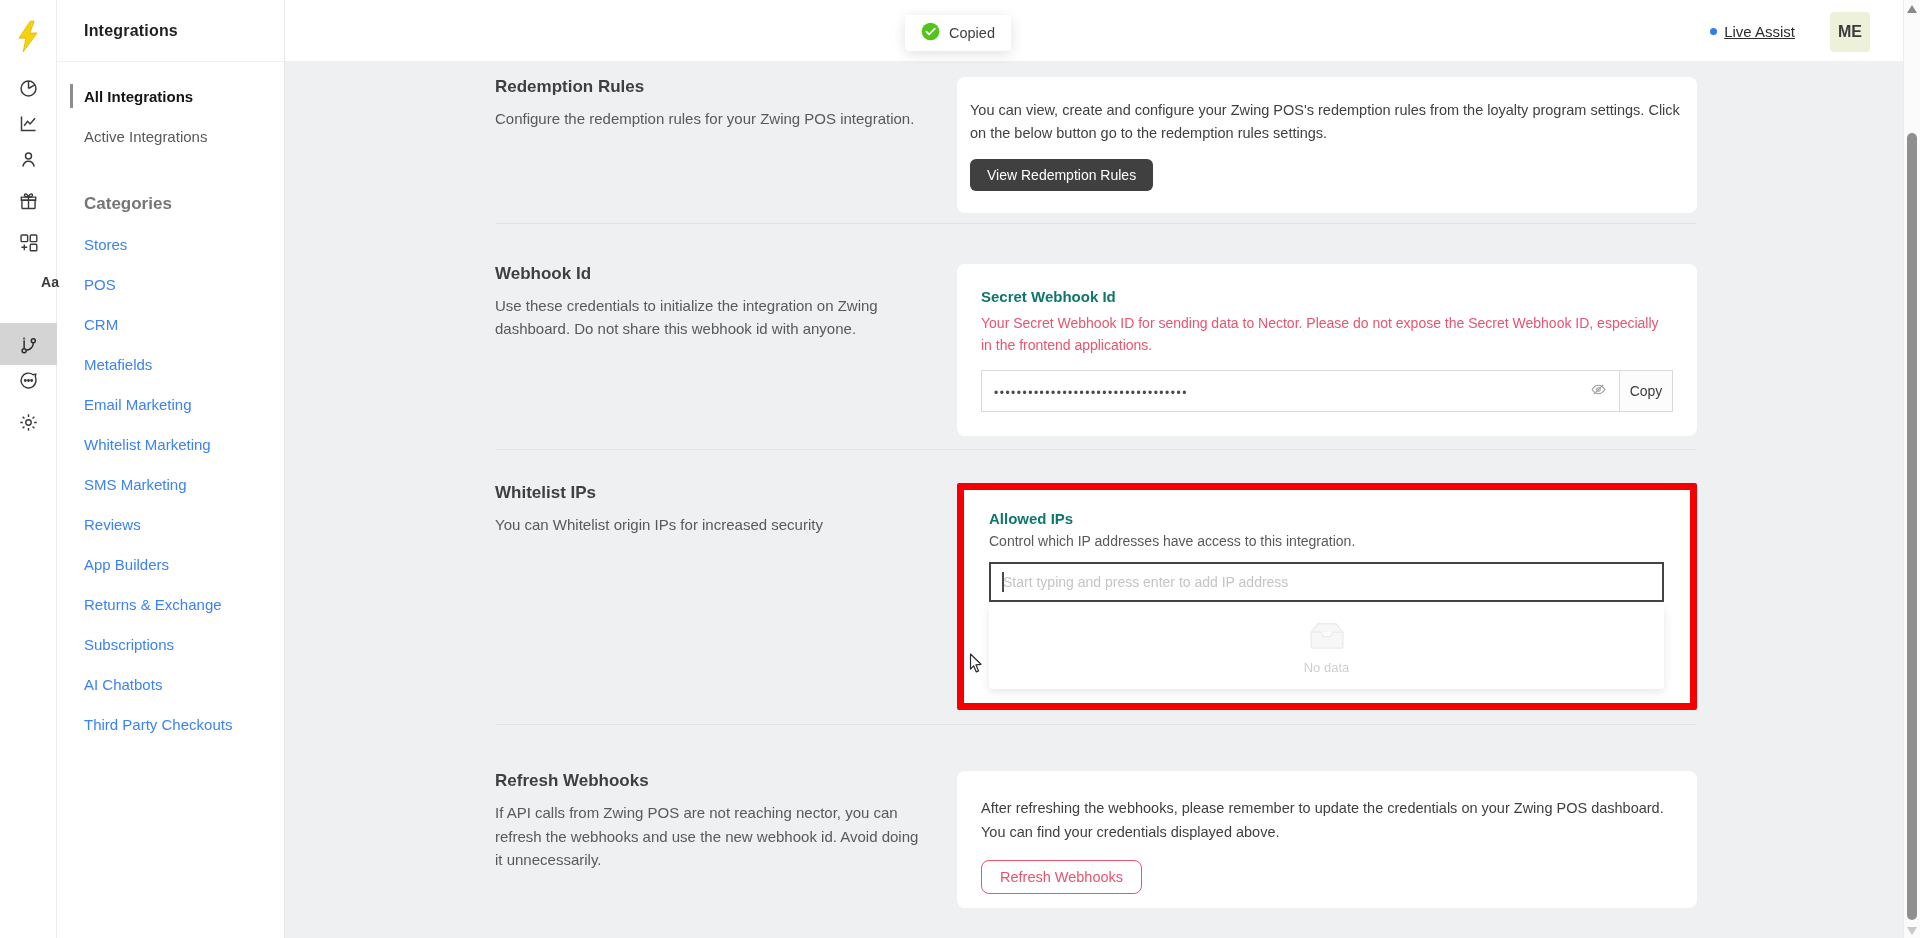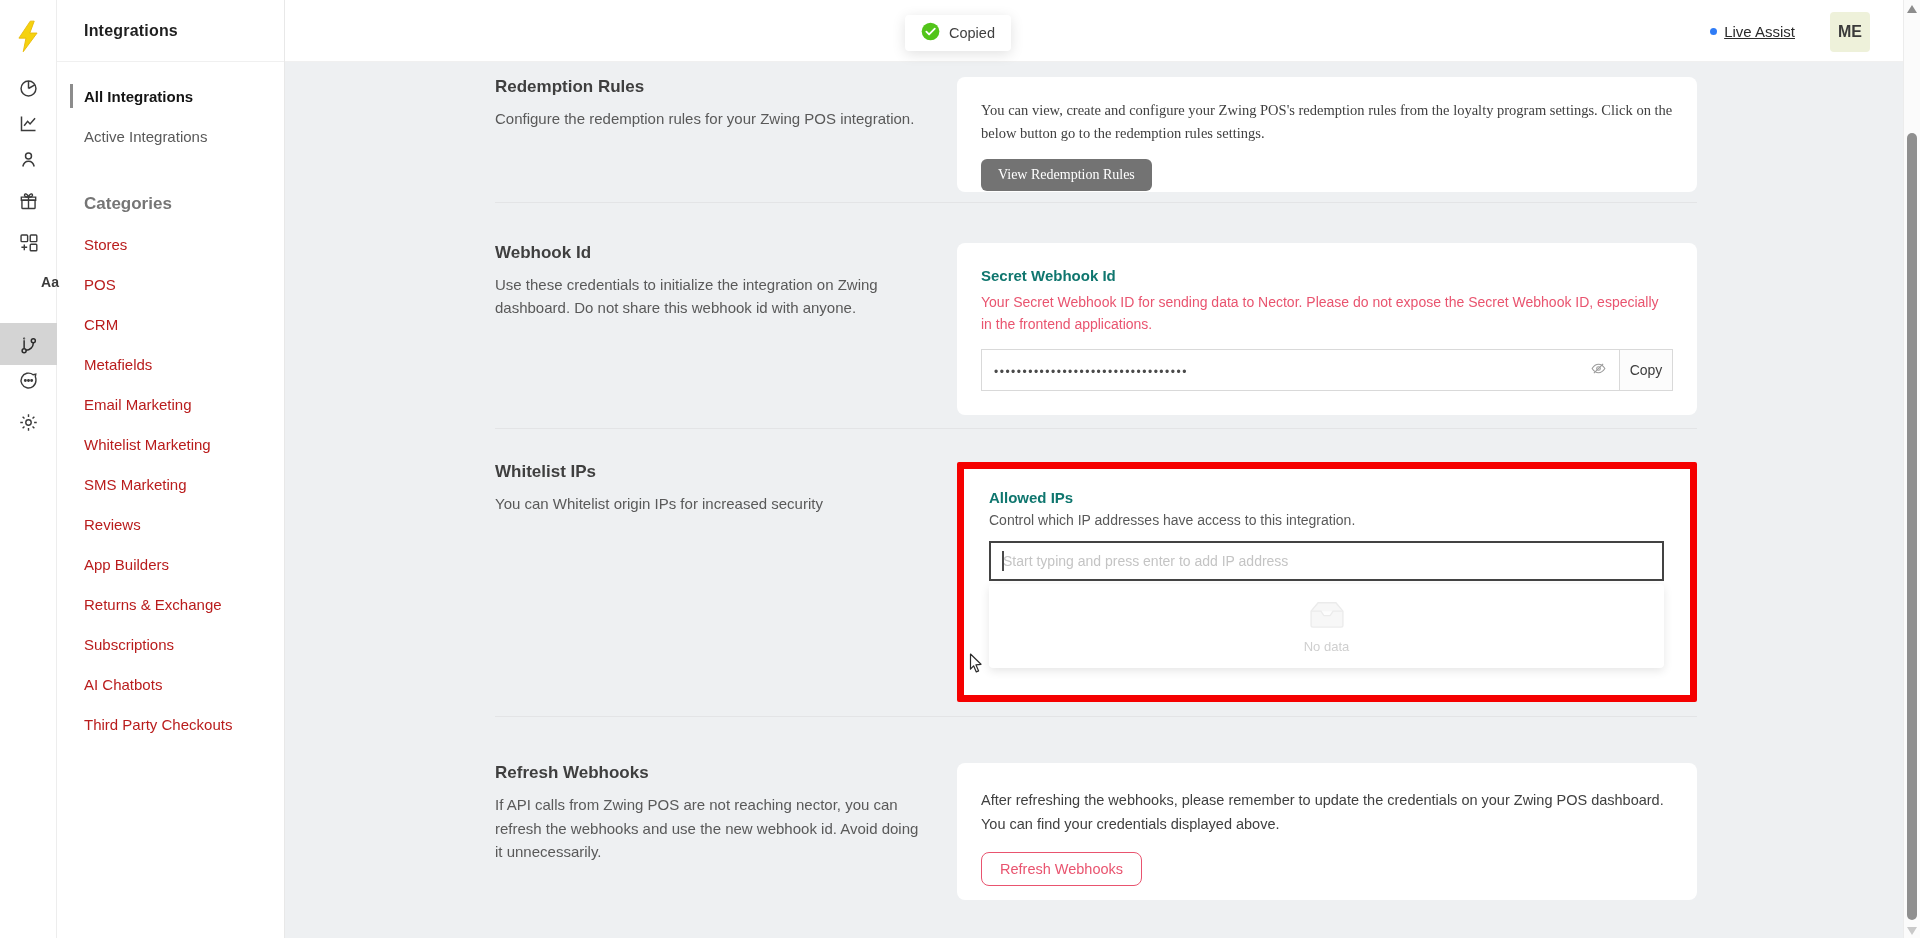--- a/index.html
+++ b/index.html
@@ -16,60 +16,60 @@
 
   
   .sidebar { width:228px; height:100%; background:#fff; border-right:1px solid #e8e8e8; flex-shrink:0; z-index:4; }
   .sidebar-header { height:62px; border-bottom:1px solid #f0f0f0; display:flex; align-items:center; padding-left:27px; }
   .sidebar-title { font-size:16px; font-weight:700; color:#1f1f1f; letter-spacing:.2px; }
   .side-nav { padding-top:14px; }
   .nav-item { position:relative; height:40px; display:flex; align-items:center; padding-left:27px; font-size:15px; color:#595959; cursor:pointer; }
   .nav-item.active { color:#141414; font-weight:700; }
   .nav-item.active::before { content:""; position:absolute; left:13px; top:8px; width:3px; height:24px; background:#8c8c8c; }
   .cat-title { height:40px; margin-top:28px; display:flex; align-items:center; padding-left:27px; font-size:17px; font-weight:700; color:#757575; }
-  .cat-item { height:40px; display:flex; align-items:center; padding-left:27px; font-size:15px; color:#b91c1c; cursor:pointer; }
+  .cat-item { height:40px; display:flex; align-items:center; padding-left:27px; font-size:15px; color:#3b82f6; cursor:pointer; }
 
   
   .main { flex:1; height:100%; display:flex; flex-direction:column; background:#eef0f2; }
   .topbar { position:relative; height:62px; background:#fff; border-bottom:1px solid #f0f0f0; flex-shrink:0; }
   .live-assist { position:absolute; top:0; right:125px; height:62px; display:flex; align-items:center; cursor:pointer; }
   .la-dot { width:7px; height:7px; border-radius:50%; background:#2f7cf6; margin-right:7px; }
   .la-label { font-size:15px; color:#2b2b2b; text-decoration:underline; }
   .avatar { position:absolute; top:12px; right:50px; width:40px; height:40px; background:#eef1da; border-radius:4px; display:flex; align-items:center; justify-content:center; font-size:16px; font-weight:600; color:#3a3a3a; cursor:pointer; }
 
   .content { flex:1; overflow:hidden; padding-left:210px; padding-right:0; }
   .rows { width:1202px; }
   .srow { display:flex; }
   .srow.bordered { border-bottom:1px solid #e3e4e6; }
   .sec-info { width:462px; flex-shrink:0; padding-right:30px; }
   .sec-title { font-size:17px; font-weight:700; color:#3f3f3f; margin-bottom:10px; }
   .sec-desc { font-size:15px; color:#595959; line-height:1.55; max-width:440px; }
   .sec-card { width:740px; background:#fff; border-radius:8px; }
 
   
   .row-redemption { padding-top:15px; padding-bottom:10px; }
-  .card-redemption { padding:22px 24px; height:115px;font-family:Liberation Serif, serif; }
+  .card-redemption { padding:22px 13px; height:136px; }
   .card-text { font-size:14.5px; color:#404040; line-height:1.6; }
-  .btn-black { margin-top:14px; background:#737373; color:#fff; font-size:14px; border:none; border-radius:6px; height:32px; padding:0 17px; cursor:pointer; font-family:inherit; }
+  .btn-black { margin-top:14px; background:#404040; color:#fff; font-size:14px; border:none; border-radius:6px; height:32px; padding:0 17px; cursor:pointer; font-family:inherit; }
 
   
   .row-webhook { padding-top:40px; padding-bottom:13px; }
   .card-webhook { padding:24px; }
   .card-subtitle { font-size:15px; font-weight:700; color:#0f766e; }
   .warn-text { margin-top:8px; font-size:14px; color:#e9546f; line-height:1.55; }
   .secret-row { margin-top:14px; display:flex; }
   .secret-input { flex:1; height:42px; border:1px solid #d9d9d9; background:#fff; display:flex; align-items:center; padding:0 12px; }
   .secret-dots { flex:1; font-size:12px; letter-spacing:1.5px; color:#4a4a4a; line-height:1; padding-top:4px; overflow:hidden; white-space:nowrap; }
   .eye-btn { display:flex; align-items:center; cursor:pointer; }
   .copy-btn { width:54px; height:42px; margin-left:-1px; border:1px solid #d9d9d9; background:#fcfcfc; color:#3d3d3d; font-size:14px; cursor:pointer; font-family:inherit; }
 
   
   .row-whitelist { padding-top:33px; padding-bottom:14px; }
   .red-frame { width:743px; border:7px solid #f50000; border-radius:2px; background:#fff; }
-  .card-whitelist { padding:20px 25px 27px 25px; }
+  .card-whitelist { padding:20px 25px 14px 25px; }
   .wl-desc { margin-top:6px; font-size:14px; color:#595959; }
   .ip-input-wrap { position:relative; margin-top:13px; }
   .ip-input { width:675px; height:40px; border:2px solid #434343; border-radius:0; padding:0 12px; font-size:14px; color:#333; outline:none; font-family:inherit; }
   .ip-input::placeholder { color:#c4c4c4; }
   .caret { position:absolute; left:13px; top:10px; width:1.5px; height:20px; background:#4a4a4a; }
   .ip-dropdown { width:675px; height:84px; margin-top:3px; background:#fff; border-radius:4px; box-shadow:0 3px 10px rgba(0,0,0,.10); display:flex; flex-direction:column; align-items:center; justify-content:center; }
   .no-data { margin-top:6px; font-size:13px; color:#cfcfcf; }
 
   
   .row-refresh { padding-top:46px; }

